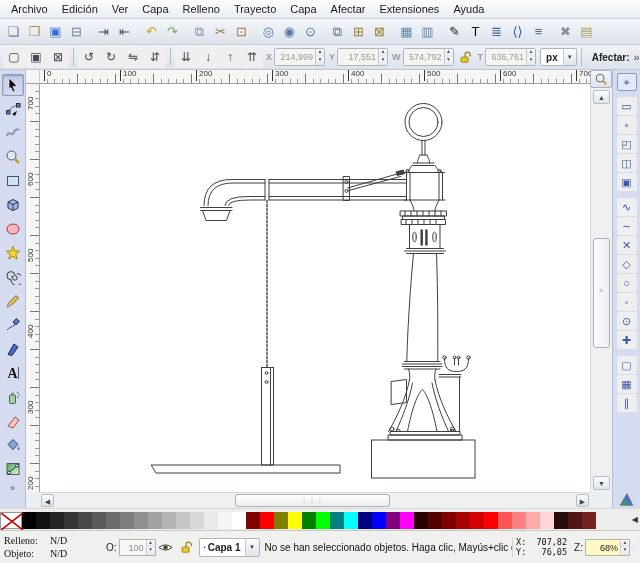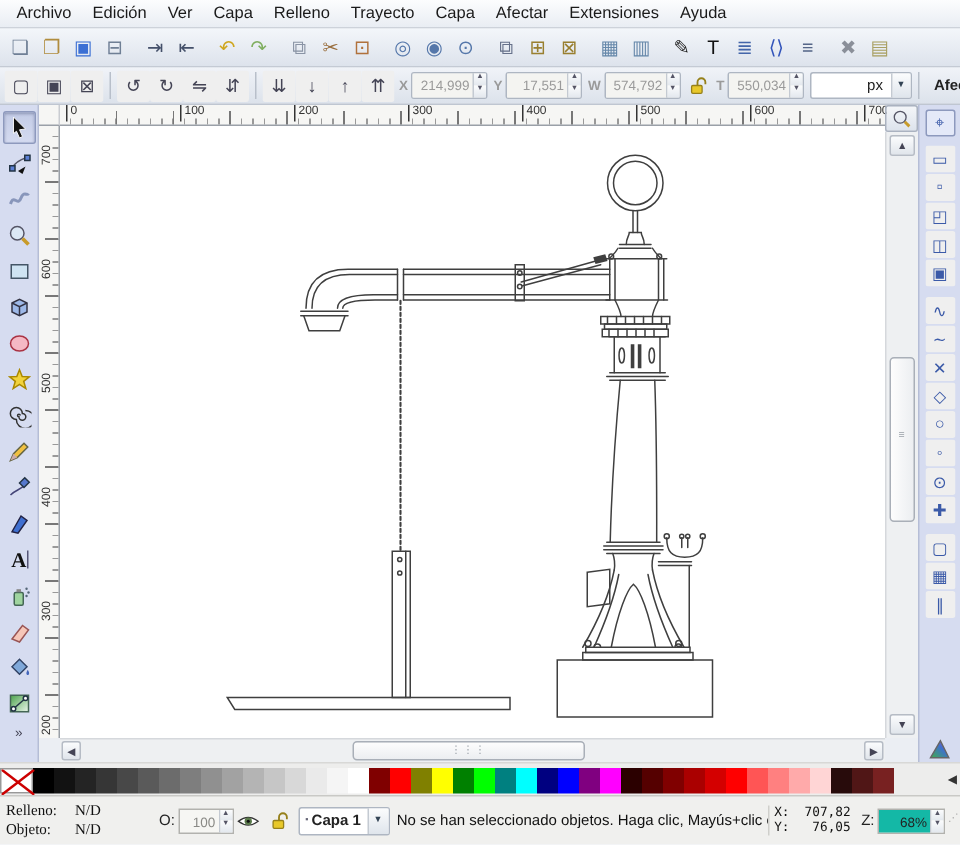--- a/index.html
+++ b/index.html
@@ -28,21 +28,21 @@
   .vsep { width:1px; height:18px; background:#b8bfca; margin:0 4px; flex:none; }
 
   .field { display:inline-flex; align-items:center; margin:0 1px; }
   .field-label { font-size:9px; font-weight:bold; color:#9a9a9a; margin:0 2px; }
   .spinbox { display:inline-flex; align-items:stretch; border:1px solid #aeb6c2; background:#f2f2ef; height:18px; border-radius:2px; }
   .spinbox .val { width:40px; font-size:9px; color:#9a9a9a; text-align:right; padding:3px 2px 0 0; background:#f4f4f1; }
   .spin-arrows { width:9px; display:flex; flex-direction:column; border-left:1px solid #c4cad2; }
   .spin-arrows span { flex:1; font-size:5px; line-height:4px; text-align:center; color:#556;
     background:linear-gradient(#fbfcfd,#e3e8ee); }
   .unitbox { display:inline-flex; align-items:center; border:1px solid #aeb6c2; background:#fff; height:18px; border-radius:2px; margin-left:3px; }
-  .unitbox .u { font-size:10px; font-weight:normal; padding:0 5px;margin-left:32px; }
+  .unitbox .u { font-size:10px; font-weight:bold; padding:0 5px; }
   .unitbox .dd { width:13px; align-self:stretch; display:flex; align-items:center; justify-content:center;
     font-size:6px; color:#345; border-left:1px solid #c4cad2; background:linear-gradient(#fbfcfd,#dfe5ec); }
   .affect-label { font-size:10px; font-weight:bold; margin:0 4px 0 6px; color:#222; }
   .chev { font-size:11px; color:#445; margin-right:2px; }
 
   
   .workspace { position:absolute; left:0; top:70px; width:640px; height:438px; background:#ebeef3; }
 
   .toolbox { position:absolute; left:0; top:0; width:26px; height:438px;
     background:#d6dcf0; border-right:1px solid #b5bdd6; display:flex; flex-direction:column; align-items:center; padding-top:4px; }
@@ -103,21 +103,21 @@
   .statusbar { position:absolute; left:0; top:530px; width:640px; height:33px; background:#f0f0ee; border-top:1px solid #c9c9c6;
     display:flex; align-items:center; font-size:10px; overflow:hidden; }
   .fs-block { width:104px; flex:none; padding:1px 2px 1px 4px; line-height:13px;font-family:Liberation Serif, serif; }
   .fs-row { display:flex; }
   .fs-row .lab { width:46px; font-size:10px; color:#111; }
   .fs-row .val { font-size:10px; color:#111; }
   .o-block { display:flex; align-items:center; flex:none; margin-left:2px; }
   .o-block .lab { font-size:10px; margin-right:2px; }
   .mini-spin { display:inline-flex; border:1px solid #b2b2ae; background:#f6f6f3; height:17px; }
   .mini-spin .val { width:26px; text-align:right; font-size:9px; color:#8a8a86; padding:3px 2px 0 0; }
-  .mini-spin.en .val { color:#222; background:#14b8a6; width:34px; }
+  .mini-spin.en .val { color:#222; background:#fef9c3; width:34px; }
   .icon16 { width:18px; height:18px; flex:none; display:flex; align-items:center; justify-content:center; margin:0 1px; }
   .layer-select { display:flex; align-items:center; border:1px solid #aeb6c2; background:#fff; height:19px; border-radius:2px; flex:none; margin:0 3px; }
   .layer-select .mark { font-size:6px; color:#667; padding:0 2px 0 4px; }
   .layer-select .name { font-size:10px; font-weight:bold; padding-right:4px; }
   .layer-select .dd { width:14px; align-self:stretch; display:flex; align-items:center; justify-content:center; font-size:6px; color:#345;
     border-left:1px solid #c4cad2; background:linear-gradient(#fbfcfd,#dfe5ec); }
   .status-msg { flex:1; font-size:10px; color:#111; white-space:nowrap; overflow:hidden; padding:0 2px; }
   .xy-block { width:58px; flex:none; font-family:"DejaVu Sans Mono",monospace; font-size:8.5px; line-height:10px; color:#111; border-left:1px solid #cfcfcb; padding-left:3px; }
   .xy-row { display:flex; justify-content:space-between; padding-right:3px; }
   .z-block { display:flex; align-items:center; flex:none; padding:0 2px; }
@@ -319,21 +319,21 @@
   </span>
   <span class="icon16">
     <svg width="14" height="14" viewBox="0 0 16 16">
       <rect x="3.5" y="8" width="8" height="6" rx="1" fill="#e8c82a" stroke="#96801a"></rect>
       <path d="M8,8 V5.5 a3,3 0 0 1 6,0 V7" fill="none" stroke="#96801a" stroke-width="1.4"></path>
     </svg>
   </span>
   <span class="field">
     <span class="field-label">T</span>
     <span class="spinbox">
-      <span class="val">550,034</span>
+      <span class="val">636,761</span>
       <span class="spin-arrows">
           <span>▲</span>
           <span>▼</span>
         </span>
     </span>
   </span>
   <span class="unitbox">
     <span class="u">px</span>
     <span class="dd">▼</span>
   </span>

